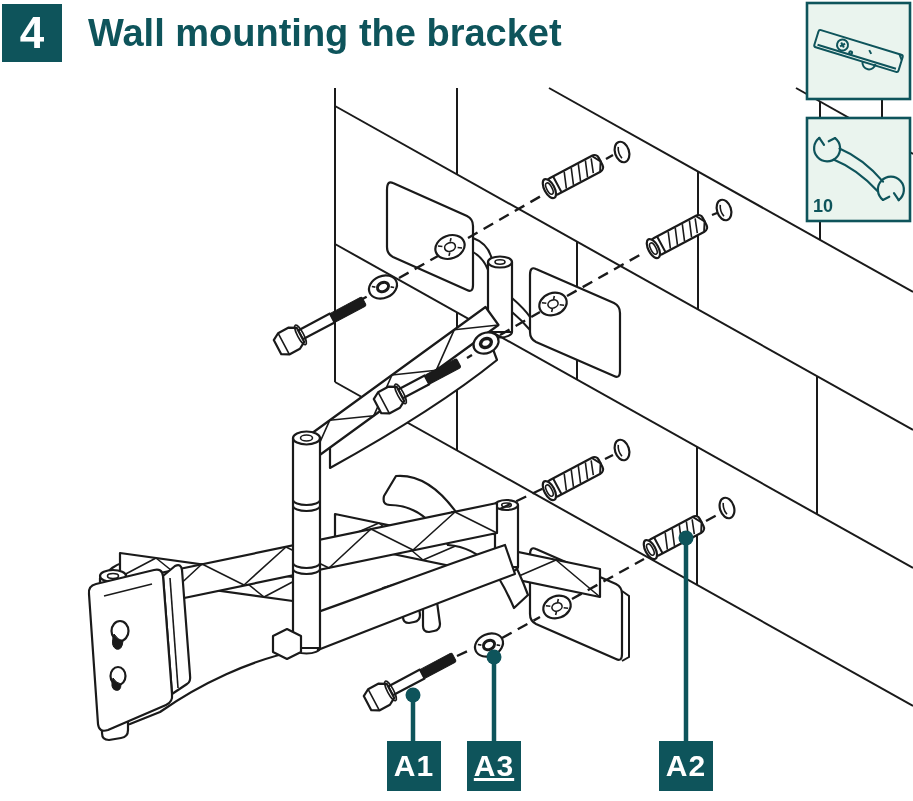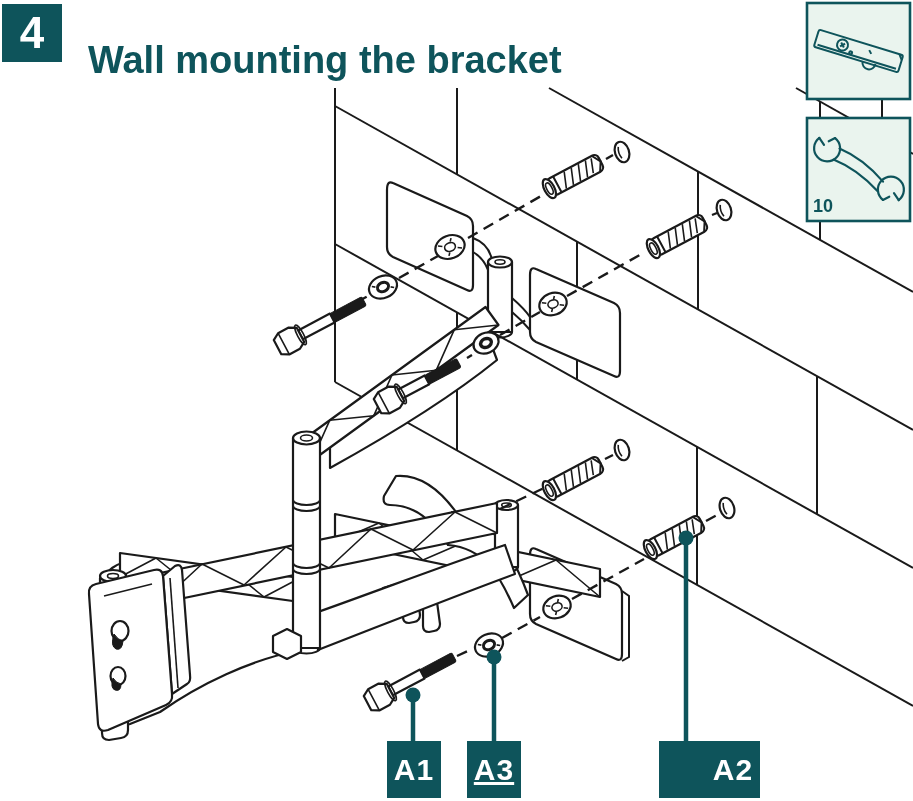--- a/index.html
+++ b/index.html
@@ -3,27 +3,27 @@
 <meta charset="utf-8">
 <style>
   html,body{margin:0;padding:0;background:#fff;}
   #page{position:relative;width:913px;height:801px;background:#fff;overflow:hidden;
         font-family:"Liberation Sans", sans-serif;}
   #scene{position:absolute;left:0;top:0;}
   .step-box{position:absolute;left:2px;top:4px;width:60px;height:58px;background:#0E545B;
         color:#fff;display:flex;align-items:center;justify-content:center;
         font-size:44px;font-weight:bold;}
   .title{position:absolute;left:88px;top:12px;color:#0E545B;font-size:38px;font-weight:bold;
-        letter-spacing:0px;white-space:nowrap;margin-top:27px;}
-  .callout{position:absolute;width:54px;height:57px;background:#0E545B;color:#fff;
+        letter-spacing:0px;white-space:nowrap;}
+  .callout{position:absolute;width:54px;height:50px;background:#0E545B;color:#fff;
         display:flex;align-items:center;justify-content:center;
         font-size:30px;font-weight:bold;letter-spacing:1px;}
   #callout-a1{left:387px;top:741px;}
   #callout-a3{left:467px;top:741px;text-decoration:underline;}
-  #callout-a2{left:659px;top:741px;padding-left:47px;}
+  #callout-a2{left:659px;top:741px;}
   .lbl10{font-weight:bold;font-size:18px;fill:#0E545B;}
   
   .k{stroke:#1A1A1A;fill:none;stroke-width:2;}
   .kp{stroke:#1A1A1A;fill:#fff;stroke-width:2.2;stroke-linejoin:round;}
   .kz{stroke:#1A1A1A;fill:none;stroke-width:1.6;stroke-linejoin:round;}
   .dash{stroke:#1A1A1A;fill:none;stroke-width:2.4;stroke-dasharray:11 7;stroke-linecap:butt;}
   .blackfill{fill:#1A1A1A;stroke:#1A1A1A;}
 </style>
 </head>
 <body>

